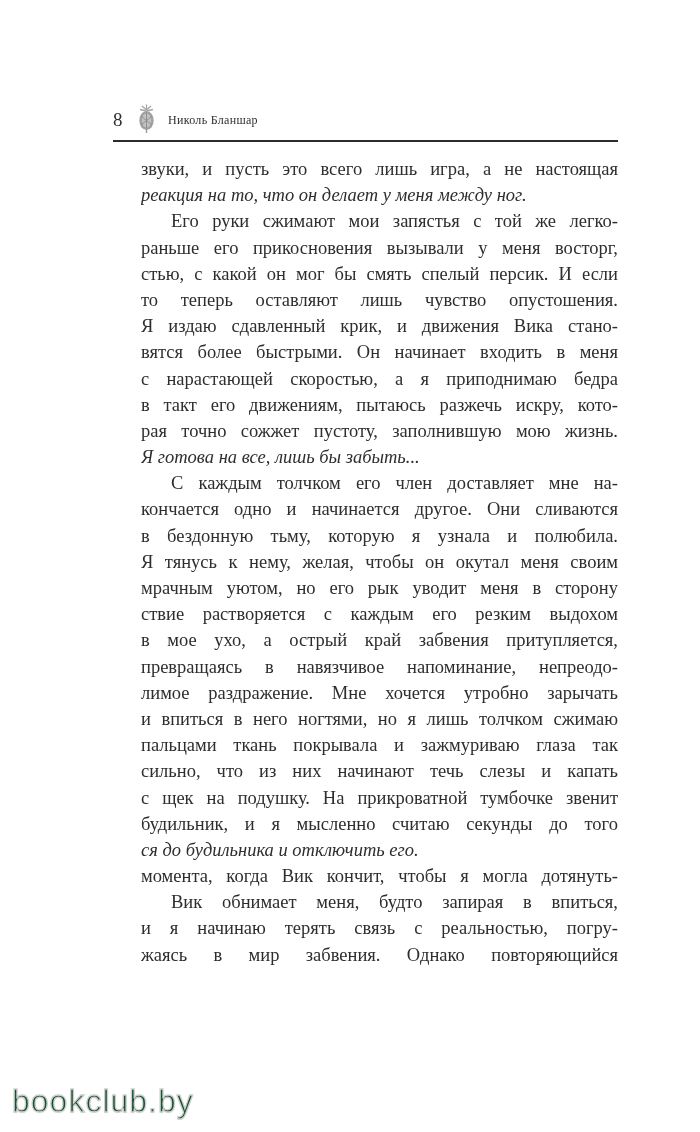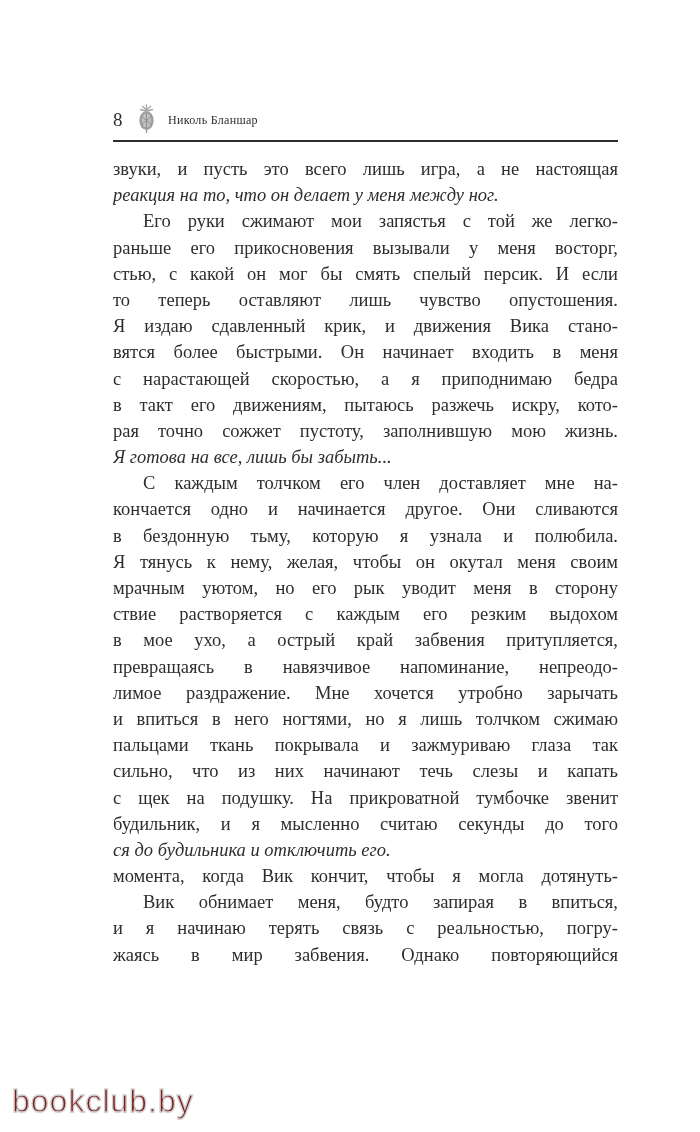--- a/index.html
+++ b/index.html
@@ -55,38 +55,39 @@
     color: var(--text, #2e2e2e);
     font-size: 18.5px;
     line-height: 26.2px;
   }
   .line {
     text-align: justify;
     text-align-last: justify;
     white-space: normal;
     height: 26.2px;
     overflow: hidden;
+    margin-left: 28px;
   }
   .line.indent {
     text-indent: 30px;
   }
   .line.last {
     text-align: left;
     text-align-last: left;
     font-style: italic;
   }
   
   #watermark {
     position: absolute;
     left: 12px;
     top: 1083px;
     font-family: "Liberation Sans", sans-serif;
     font-size: 32px;
     letter-spacing: 1px;
-    color: #7f1d1d;
+    color: #14532d;
     -webkit-text-stroke: 1.3px var(--wm, #cfcfcf);
     text-shadow: 0 1px 1px rgba(190,190,190,0.55);
     text-align: center;
   }
 </style>
 </head>
 <body>
 
 <div id="page">
 

